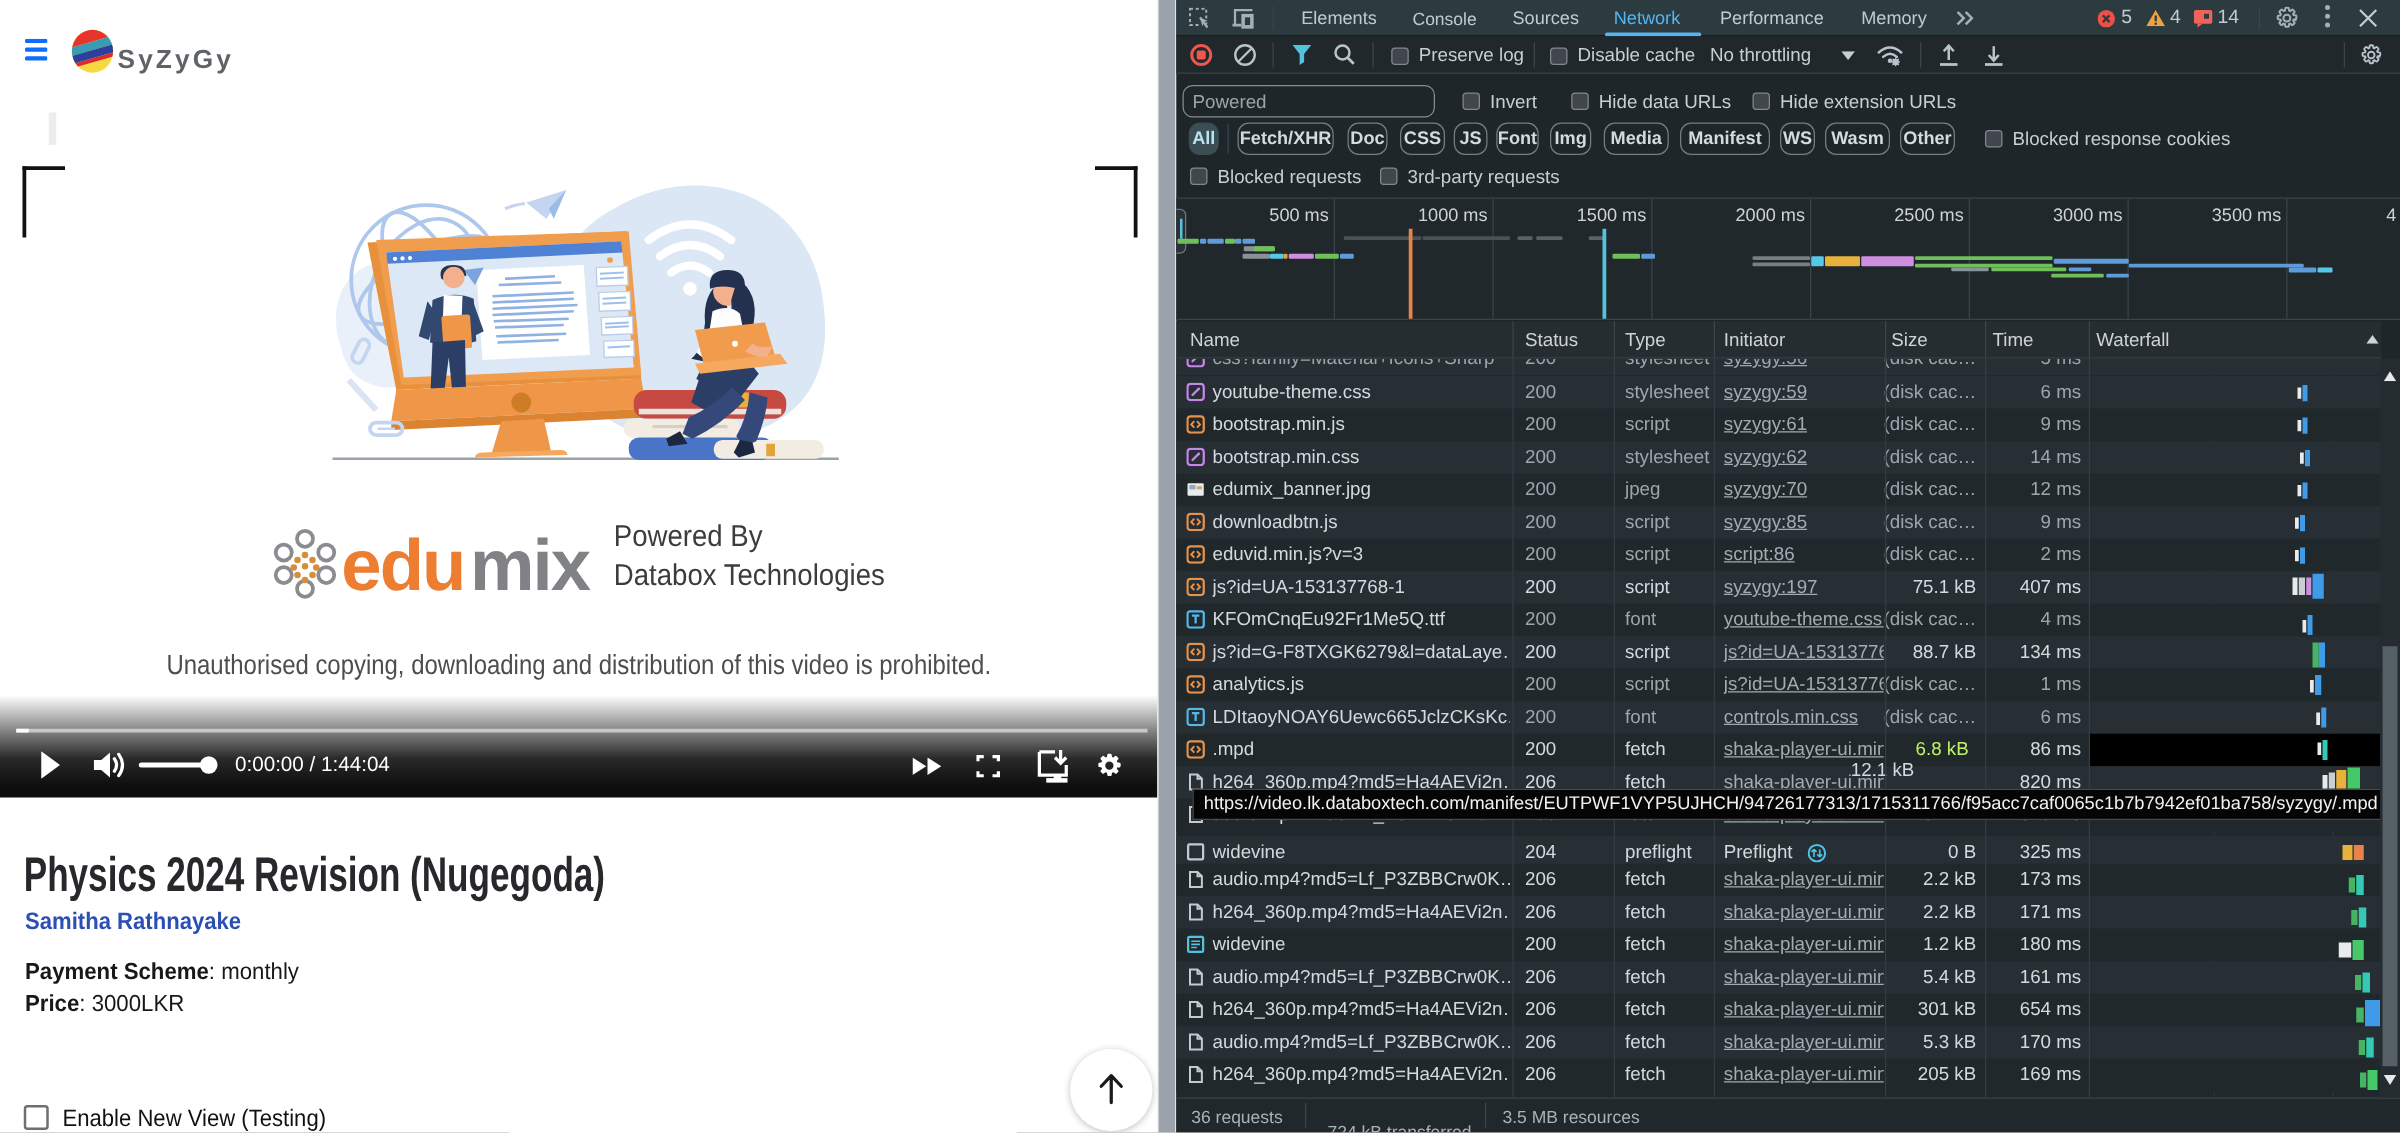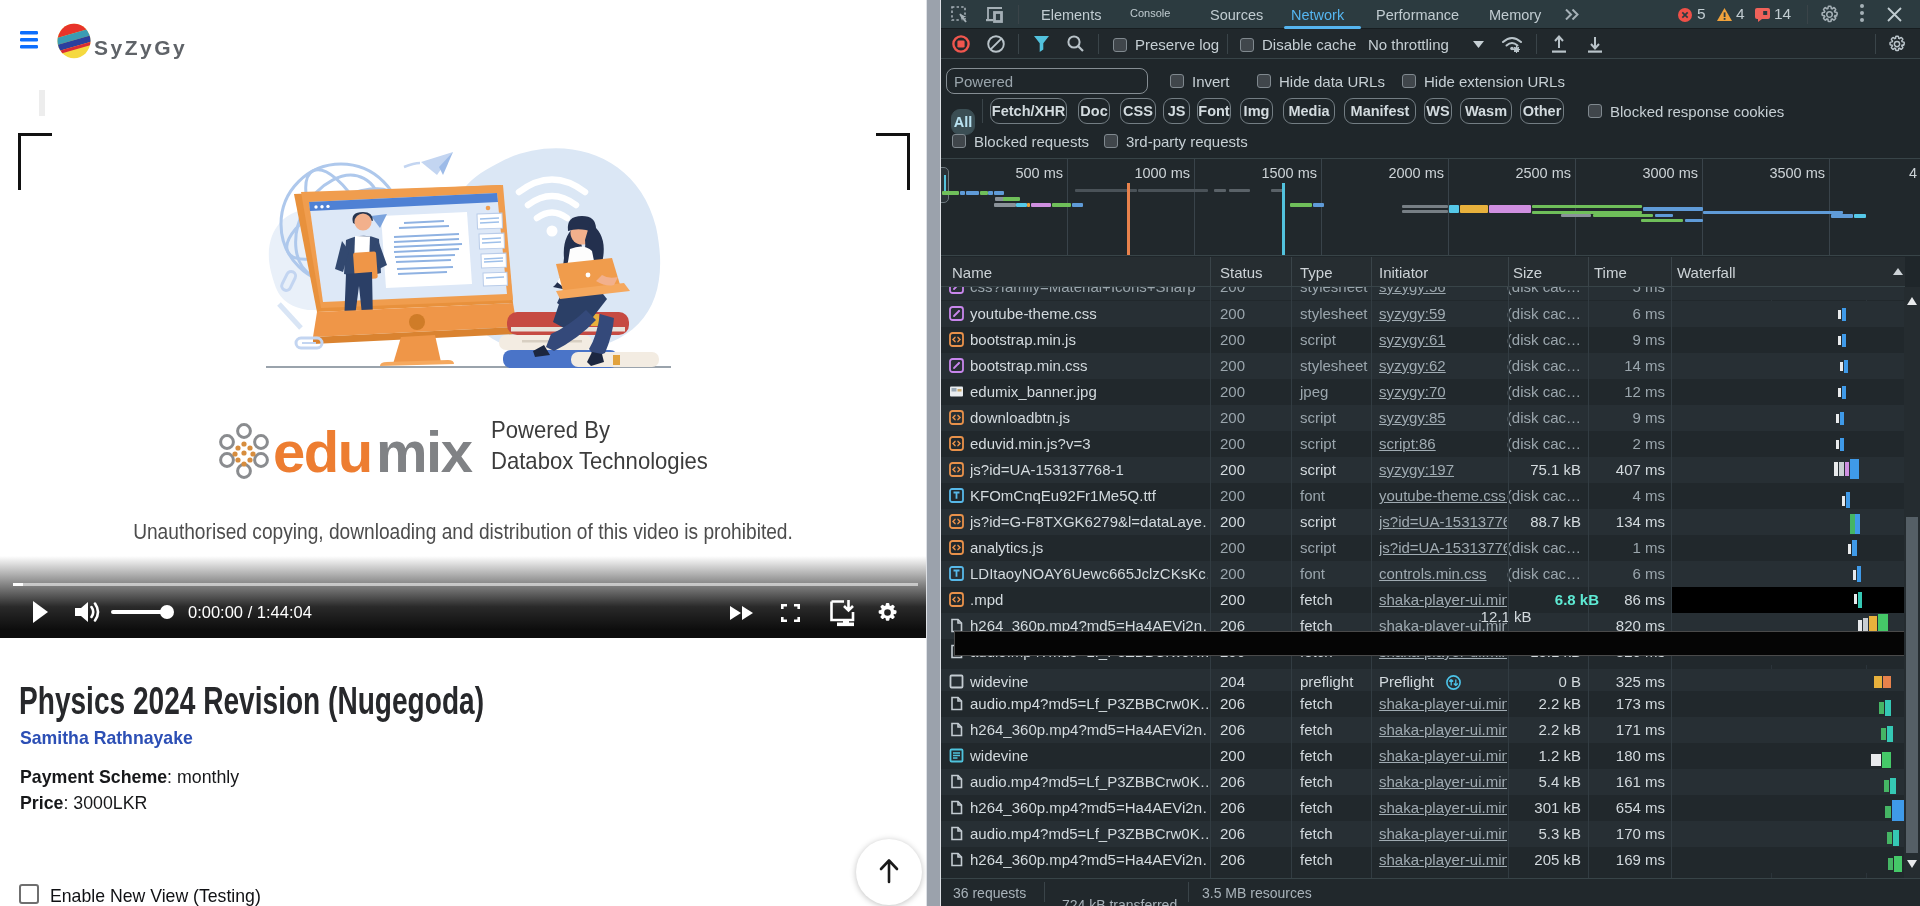--- a/index.html
+++ b/index.html
@@ -264,21 +264,21 @@
     <g stroke="#a5b0b6" stroke-width="1.8" fill="none">
       <path d="M3 14 L3 2 L17 2"></path>
           <rect x="9" y="6" width="8" height="10" fill="#2c3b40"></rect>
       <rect x="10" y="7" width="6" height="8"></rect>
     </g>
     <rect x="1" y="13" width="7" height="2.2" fill="#a5b0b6"></rect>
   </svg>
   <div class="vline" style="left:77px;top:5px;height:19px;"></div>
 
 <div class="abs" style="left:100px;top:7px;font-size:14.5px;color:#c1ccd1;">Elements</div>
-<div class="abs" style="left:189px;top:7px;font-size:11px;color:#c1ccd1;">Console</div>
+<div class="abs" style="left:189px;top:7px;font-size:14px;color:#c1ccd1;">Console</div>
 <div class="abs" style="left:269px;top:7px;font-size:14.5px;color:#c1ccd1;">Sources</div>
 <div class="abs" style="left:350px;top:7px;font-size:14.5px;color:#55b5f0;">Network</div>
 <div class="abs" style="left:435px;top:7px;font-size:14.5px;color:#c1ccd1;">Performance</div>
 <div class="abs" style="left:548px;top:7px;font-size:14.5px;color:#c1ccd1;">Memory</div>
 <div class="abs" style="left:343px;top:26px;width:77px;height:3px;background:#55b5f0;border-radius:2px;"></div>
 
   <svg class="abs" style="left:624px;top:9px;" width="14" height="11" viewBox="0 0 14 11">
         <g stroke="#a5b0b6" stroke-width="2" fill="none">
           <path d="M1 0.5 L6 5.5 L1 10.5"></path>
           <path d="M7.5 0.5 L12.5 5.5 L7.5 10.5"></path>
@@ -366,21 +366,21 @@
 
   <div class="abs" style="left:5px;top:68px;width:202px;height:26px;border:1px solid #858d93;border-radius:8px;background:#1f262a;"></div>
   <div class="dtx" style="left:13px;top:73px;color:#9aa5ac;">Powered</div>
   <div class="cb" style="left:229px;top:74px;"></div>
   <div class="dtx" style="left:251px;top:73px;">Invert</div>
   <div class="cb" style="left:316px;top:74px;"></div>
   <div class="dtx" style="left:338px;top:73px;">Hide data URLs</div>
   <div class="cb" style="left:461px;top:74px;"></div>
   <div class="dtx" style="left:483px;top:73px;">Hide extension URLs</div>
 
-<div class="chip" style="left:10px;top:98px;width:24px;background:#3b4e54;border-color:#3b4e54;color:#b9e2f1;margin-top:11px;">All</div>
+<div class="chip" style="left:10px;top:98px;width:24px;background:#3b4e54;border-color:#3b4e54;color:#b9e2f1;">All</div>
 <div class="chip" style="left:49px;top:98px;width:77px;">Fetch/XHR</div>
 <div class="chip" style="left:137px;top:98px;width:32px;">Doc</div>
 <div class="chip" style="left:179px;top:98px;width:36px;">CSS</div>
 <div class="chip" style="left:222px;top:98px;width:27px;">JS</div>
 <div class="chip" style="left:256px;top:98px;width:34px;">Font</div>
 <div class="chip" style="left:299px;top:98px;width:33px;">Img</div>
 <div class="chip" style="left:342px;top:98px;width:52px;">Media</div>
 <div class="chip" style="left:403px;top:98px;width:72px;">Manifest</div>
 <div class="chip" style="left:483px;top:98px;width:28px;">WS</div>
 <div class="chip" style="left:519px;top:98px;width:52px;">Wasm</div>
@@ -641,21 +641,21 @@
 <div class="abs" style="left:0;top:587px;width:964px;height:26px;background:#21282c;"></div>
 <div class="abs" style="left:731px;top:587px;width:233px;height:26px;background:#000;"></div>
 <div class="abs" style="left:8px;top:592px;"><svg width="15" height="15" viewBox="0 0 15 15">
           <rect x="1" y="1" width="13" height="13" rx="2.5" fill="none" stroke="#e8914a" stroke-width="1.8"></rect>
           <path d="M6 5.4 L4 7.5 L6 9.6 M9 5.4 L11 7.5 L9 9.6" stroke="#e8914a" stroke-width="1.5" fill="none" stroke-linecap="round"></path>
         </svg></div>
 <div class="abs" style="left:29px;top:591px;color:#d3dade;white-space:nowrap;max-width:238px;overflow:hidden;">.mpd</div>
 <div class="abs" style="left:279px;top:591px;color:#d3dade;">200</div>
 <div class="abs" style="left:359px;top:591px;color:#d3dade;">fetch</div>
 <div class="abs" style="left:438px;top:591px;color:#a0abb2;max-width:128px;overflow:hidden;white-space:nowrap;"><span class="link">shaka-player-ui.min</span></div>
-<div class="abs" style="left:508px;top:591px;width:150px;text-align:right;color:#5eead4;font-weight:bold;">6.8 kB</div>
+<div class="abs" style="left:484px;top:591px;width:150px;text-align:right;color:#bef264;">6.8 kB</div>
 <div class="abs" style="left:574px;top:591px;width:150px;text-align:right;color:#d3dade;">86 ms</div>
 <div class="abs" style="left:913px;top:594px;width:3px;height:10px;background:#e8eaec;"></div>
 <div class="abs" style="left:917px;top:592px;width:4px;height:16px;background:#35c8b4;"></div>
 <div class="abs" style="left:0;top:613px;width:964px;height:26px;background:#272f34;"></div>
 <div class="abs" style="left:8px;top:618px;"><svg width="15" height="15" viewBox="0 0 15 15">
           <path d="M3 1.5 L9 1.5 L12.5 5 L12.5 13.5 L3 13.5 Z" fill="none" stroke="#c3cbd1" stroke-width="1.6"></path>
           <path d="M9 1.5 L9 5 L12.5 5" fill="none" stroke="#c3cbd1" stroke-width="1.6"></path>
         </svg></div>
 <div class="abs" style="left:29px;top:617px;color:#d3dade;white-space:nowrap;max-width:238px;overflow:hidden;">h264_360p.mp4?md5=Ha4AEVi2n…</div>
 <div class="abs" style="left:279px;top:617px;color:#d3dade;">206</div>
@@ -786,20 +786,21 @@
 <div class="abs" style="left:574px;top:851px;width:150px;text-align:right;color:#d3dade;">169 ms</div>
 <div class="abs" style="left:947px;top:858px;width:5px;height:12px;background:#45b564;"></div>
 <div class="abs" style="left:953px;top:856px;width:8px;height:16px;background:#45c868;"></div>
 <div class="vline" style="left:269px;top:287px;height:591px;background:#323c42;"></div>
 <div class="vline" style="left:350px;top:287px;height:591px;background:#323c42;"></div>
 <div class="vline" style="left:430px;top:287px;height:591px;background:#323c42;"></div>
 <div class="vline" style="left:567px;top:287px;height:591px;background:#323c42;"></div>
 <div class="vline" style="left:647px;top:287px;height:591px;background:#323c42;"></div>
 <div class="vline" style="left:730px;top:287px;height:591px;background:#323c42;"></div>
 <div class="abs" style="left:13px;top:631px;width:960px;height:25px;background:#050505;border:1px solid #4a4a4a;"></div>
+<div class="abs" style="left:22px;top:635px;font-size:14.6px;color:#f2f2f2;white-space:nowrap;">https://video.lk.databoxtech.com/manifest/EUTPWF1VYP5UJHCH/94726177313/1715311766/f95acc7caf0065c1b7b7942ef01ba758/syzygy/.mpd</div>
 <div class="abs" style="left:0;top:878px;width:979px;height:28px;background:#21282c;border-top:1px solid #384448;"></div>
 <div class="dtx" style="left:12px;top:885px;color:#a9b3ba;font-size:14px;">36 requests</div>
 <div class="vline" style="left:103px;top:882px;height:20px;"></div>
 <div class="dtx" style="left:121px;top:885px;color:#a9b3ba;font-size:14px;margin-top:12px;">724 kB transferred</div>
 <div class="vline" style="left:247px;top:882px;height:20px;"></div>
 <div class="dtx" style="left:261px;top:885px;color:#a9b3ba;font-size:14px;">3.5 MB resources</div>
 <div class="abs" style="left:963px;top:287px;width:16px;height:591px;background:#252c30;"></div>
 <svg class="abs" style="left:966px;top:297px;" width="10" height="8" viewBox="0 0 10 8">
         <path d="M0 8 L10 8 L5 0 Z" fill="#e8eaec"></path>
       </svg>

